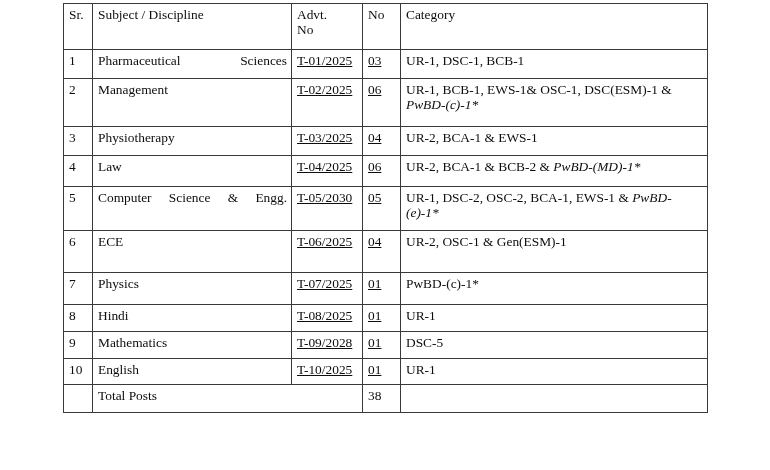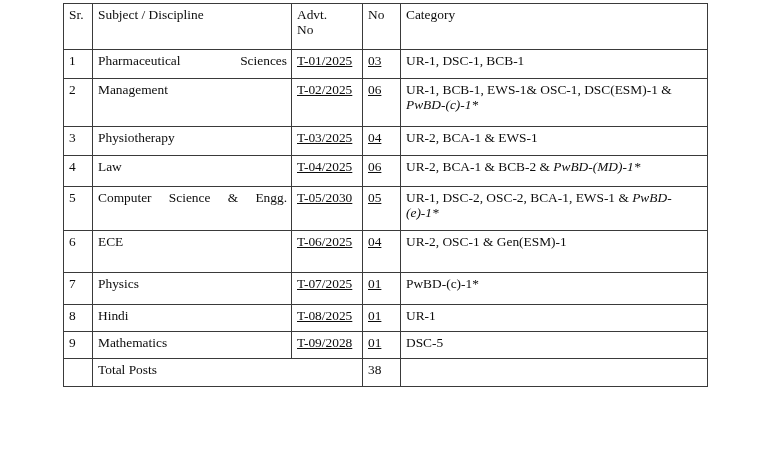--- a/index.html
+++ b/index.html
@@ -198,20 +198,27 @@
         <td class="no">01</td>
         <td class="cat"><span>UR-1</span></td>
       </tr>
       <tr class="r9">
         <td class="sr">9</td>
         <td class="subj plain">Mathematics</td>
         <td class="advt">T-09/2028</td>
         <td class="no">01</td>
         <td class="cat"><span>DSC-5</span></td>
       </tr>
+      <tr class="r10">
+        <td class="sr">10</td>
+        <td class="subj plain">English</td>
+        <td class="advt">T-10/2025</td>
+        <td class="no">01</td>
+        <td class="cat"><span>UR-1</span></td>
+      </tr>
     </tbody>
   <tfoot>
     <tr class="total">
       <td></td>
       <td class="total-label" colspan="2">Total Posts</td>
       <td class="total-value">38</td>
       <td></td>
     </tr>
 
   </tfoot>

